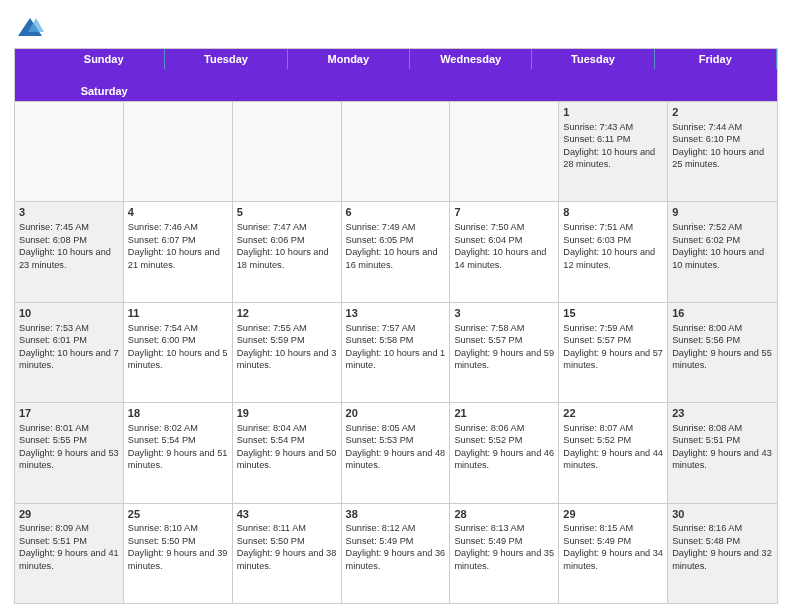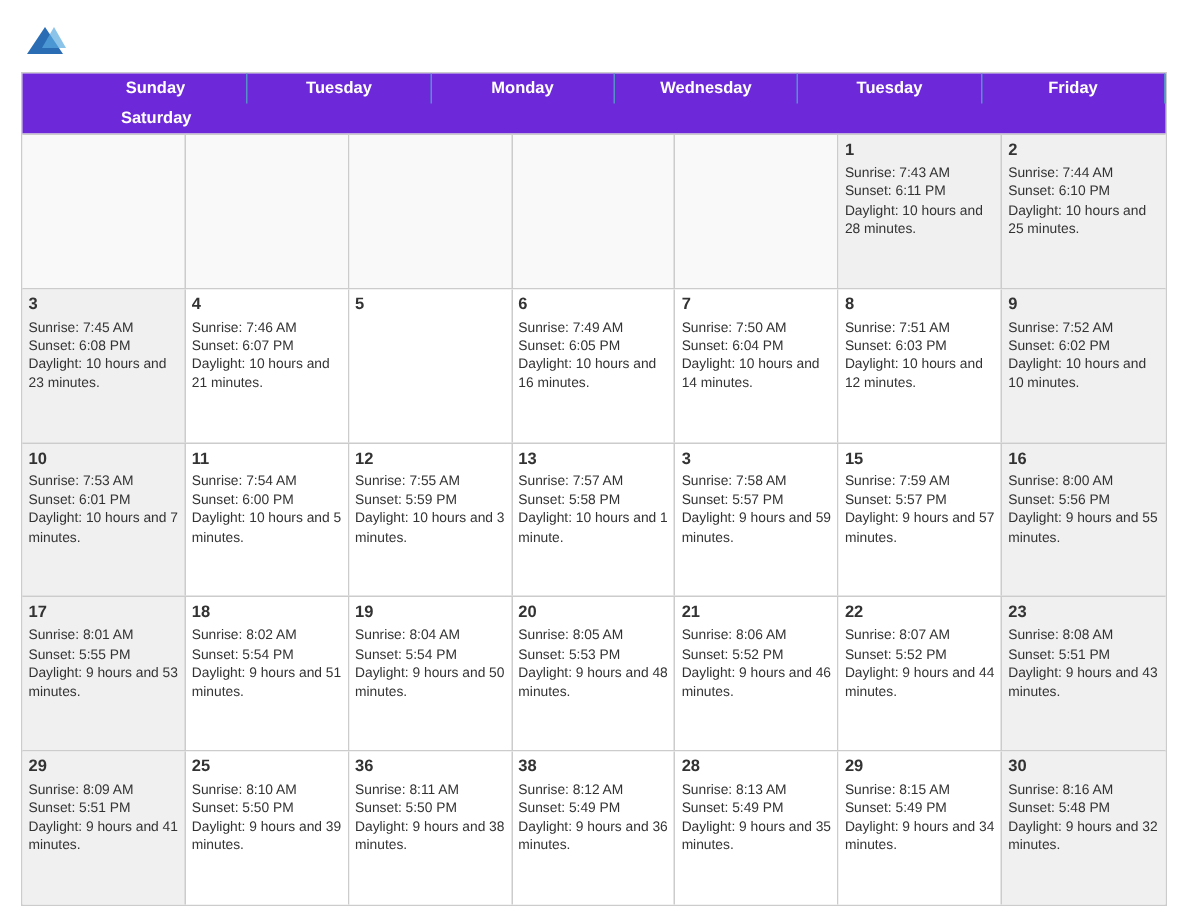--- a/index.html
+++ b/index.html
@@ -75,21 +75,21 @@
       padding-left: 28px;
     }
     .cal-header-cell {
       color: #fff;
       font-size: 11px;
       font-weight: bold;
       text-align: center;
       padding: 4px 2px;
       border-right: 1px solid #5590c9;
     }
-    .cal-header-cell:last-child { border-right: none; }
+    .cal-header-cell:last-child { border-right: none; margin-top: 12px; }
     .cal-body {
       display: flex;
       flex-direction: column;
       flex: 1;
     }
     .cal-row {
       display: grid;
       grid-template-columns: repeat(7, 1fr);
       flex: 1;
       border-top: 1px solid #ccc;
@@ -150,21 +150,21 @@
           <div class="cal-cell empty"></div>
           <div class="cal-cell empty"></div>
           <div class="cal-cell empty"></div>
           <div class="cal-cell empty"></div>
           <div class="cal-cell shaded"><span class="day-num">1</span><span>Sunrise: 7:43 AM<br>Sunset: 6:11 PM<br>Daylight: 10 hours and 28 minutes.</span></div>
           <div class="cal-cell shaded"><span class="day-num">2</span><span>Sunrise: 7:44 AM<br>Sunset: 6:10 PM<br>Daylight: 10 hours and 25 minutes.</span></div>
         </div>
         <div class="cal-row">
           <div class="cal-cell shaded"><span class="day-num">3</span><span>Sunrise: 7:45 AM<br>Sunset: 6:08 PM<br>Daylight: 10 hours and 23 minutes.</span></div>
           <div class="cal-cell"><span class="day-num">4</span><span>Sunrise: 7:46 AM<br>Sunset: 6:07 PM<br>Daylight: 10 hours and 21 minutes.</span></div>
-          <div class="cal-cell"><span class="day-num">5</span></div>
+          <div class="cal-cell"><span class="day-num">5</span><span>Sunrise: 7:47 AM<br>Sunset: 6:06 PM<br>Daylight: 10 hours and 18 minutes.</span></div>
           <div class="cal-cell"><span class="day-num">6</span><span>Sunrise: 7:49 AM<br>Sunset: 6:05 PM<br>Daylight: 10 hours and 16 minutes.</span></div>
           <div class="cal-cell"><span class="day-num">7</span><span>Sunrise: 7:50 AM<br>Sunset: 6:04 PM<br>Daylight: 10 hours and 14 minutes.</span></div>
           <div class="cal-cell"><span class="day-num">8</span><span>Sunrise: 7:51 AM<br>Sunset: 6:03 PM<br>Daylight: 10 hours and 12 minutes.</span></div>
           <div class="cal-cell shaded"><span class="day-num">9</span><span>Sunrise: 7:52 AM<br>Sunset: 6:02 PM<br>Daylight: 10 hours and 10 minutes.</span></div>
         </div>
         <div class="cal-row">
           <div class="cal-cell shaded"><span class="day-num">10</span><span>Sunrise: 7:53 AM<br>Sunset: 6:01 PM<br>Daylight: 10 hours and 7 minutes.</span></div>
           <div class="cal-cell"><span class="day-num">11</span><span>Sunrise: 7:54 AM<br>Sunset: 6:00 PM<br>Daylight: 10 hours and 5 minutes.</span></div>
           <div class="cal-cell"><span class="day-num">12</span><span>Sunrise: 7:55 AM<br>Sunset: 5:59 PM<br>Daylight: 10 hours and 3 minutes.</span></div>
           <div class="cal-cell"><span class="day-num">13</span><span>Sunrise: 7:57 AM<br>Sunset: 5:58 PM<br>Daylight: 10 hours and 1 minute.</span></div>
@@ -177,21 +177,21 @@
           <div class="cal-cell"><span class="day-num">18</span><span>Sunrise: 8:02 AM<br>Sunset: 5:54 PM<br>Daylight: 9 hours and 51 minutes.</span></div>
           <div class="cal-cell"><span class="day-num">19</span><span>Sunrise: 8:04 AM<br>Sunset: 5:54 PM<br>Daylight: 9 hours and 50 minutes.</span></div>
           <div class="cal-cell"><span class="day-num">20</span><span>Sunrise: 8:05 AM<br>Sunset: 5:53 PM<br>Daylight: 9 hours and 48 minutes.</span></div>
           <div class="cal-cell"><span class="day-num">21</span><span>Sunrise: 8:06 AM<br>Sunset: 5:52 PM<br>Daylight: 9 hours and 46 minutes.</span></div>
           <div class="cal-cell"><span class="day-num">22</span><span>Sunrise: 8:07 AM<br>Sunset: 5:52 PM<br>Daylight: 9 hours and 44 minutes.</span></div>
           <div class="cal-cell shaded"><span class="day-num">23</span><span>Sunrise: 8:08 AM<br>Sunset: 5:51 PM<br>Daylight: 9 hours and 43 minutes.</span></div>
         </div>
         <div class="cal-row">
           <div class="cal-cell shaded"><span class="day-num">29</span><span>Sunrise: 8:09 AM<br>Sunset: 5:51 PM<br>Daylight: 9 hours and 41 minutes.</span></div>
           <div class="cal-cell"><span class="day-num">25</span><span>Sunrise: 8:10 AM<br>Sunset: 5:50 PM<br>Daylight: 9 hours and 39 minutes.</span></div>
-          <div class="cal-cell"><span class="day-num">36</span><span>Sunrise: 8:11 AM<br>Sunset: 5:50 PM<br>Daylight: 9 hours and 38 minutes.</span></div>
+          <div class="cal-cell"><span class="day-num">43</span><span>Sunrise: 8:11 AM<br>Sunset: 5:50 PM<br>Daylight: 9 hours and 38 minutes.</span></div>
           <div class="cal-cell"><span class="day-num">38</span><span>Sunrise: 8:12 AM<br>Sunset: 5:49 PM<br>Daylight: 9 hours and 36 minutes.</span></div>
           <div class="cal-cell"><span class="day-num">28</span><span>Sunrise: 8:13 AM<br>Sunset: 5:49 PM<br>Daylight: 9 hours and 35 minutes.</span></div>
           <div class="cal-cell"><span class="day-num">29</span><span>Sunrise: 8:15 AM<br>Sunset: 5:49 PM<br>Daylight: 9 hours and 34 minutes.</span></div>
           <div class="cal-cell shaded"><span class="day-num">30</span><span>Sunrise: 8:16 AM<br>Sunset: 5:48 PM<br>Daylight: 9 hours and 32 minutes.</span></div>
         </div>
       </div>
   </div>
 </div>
 
 </body></html>

